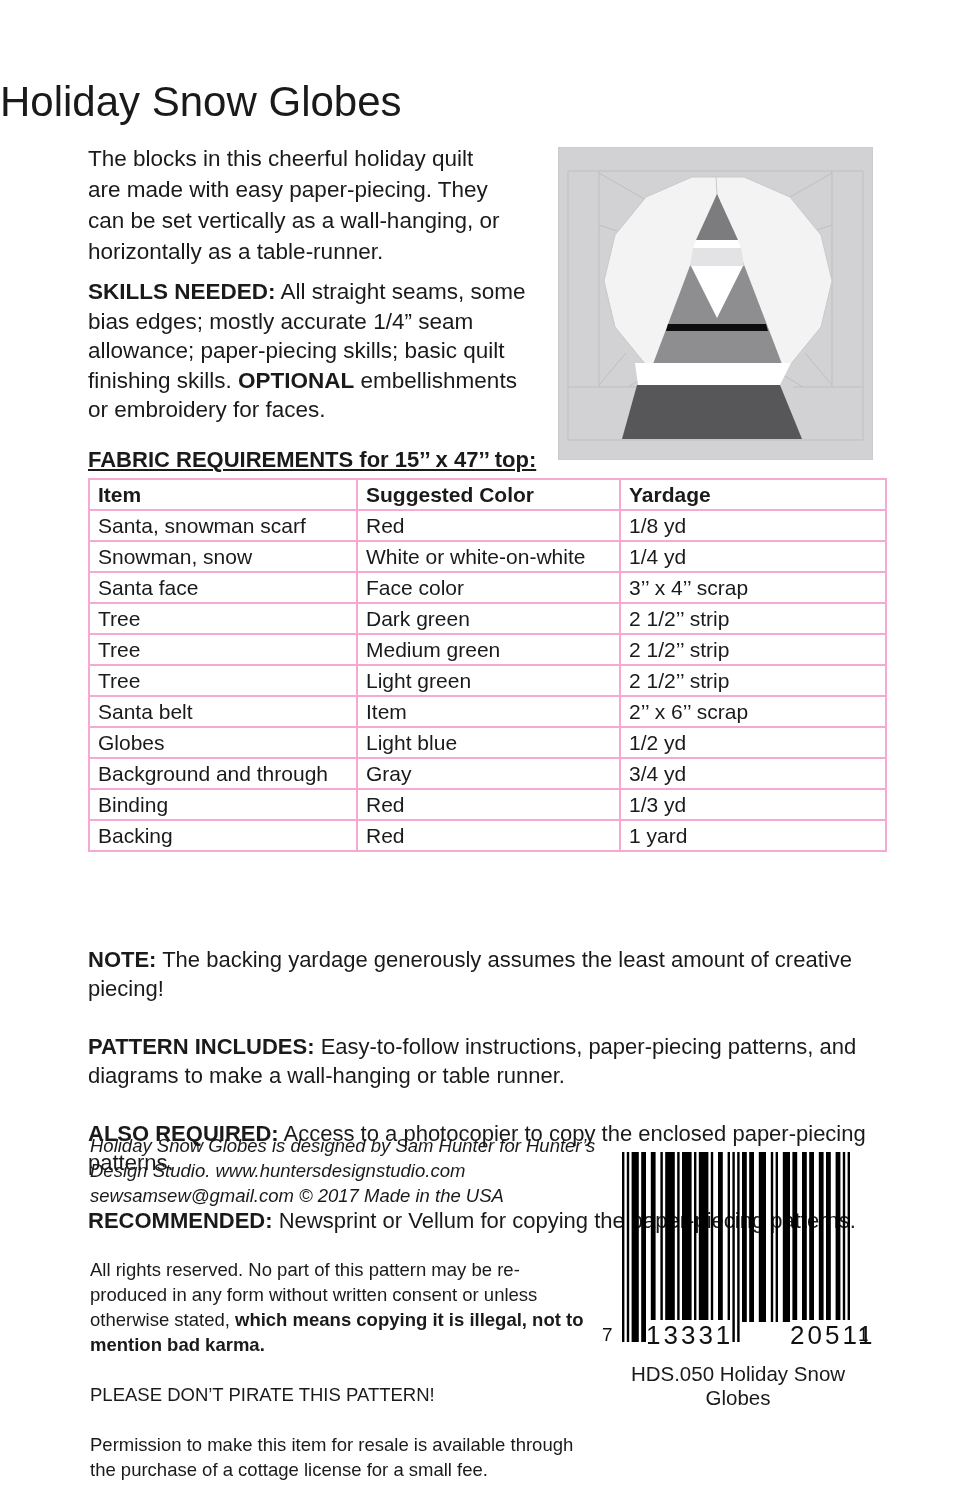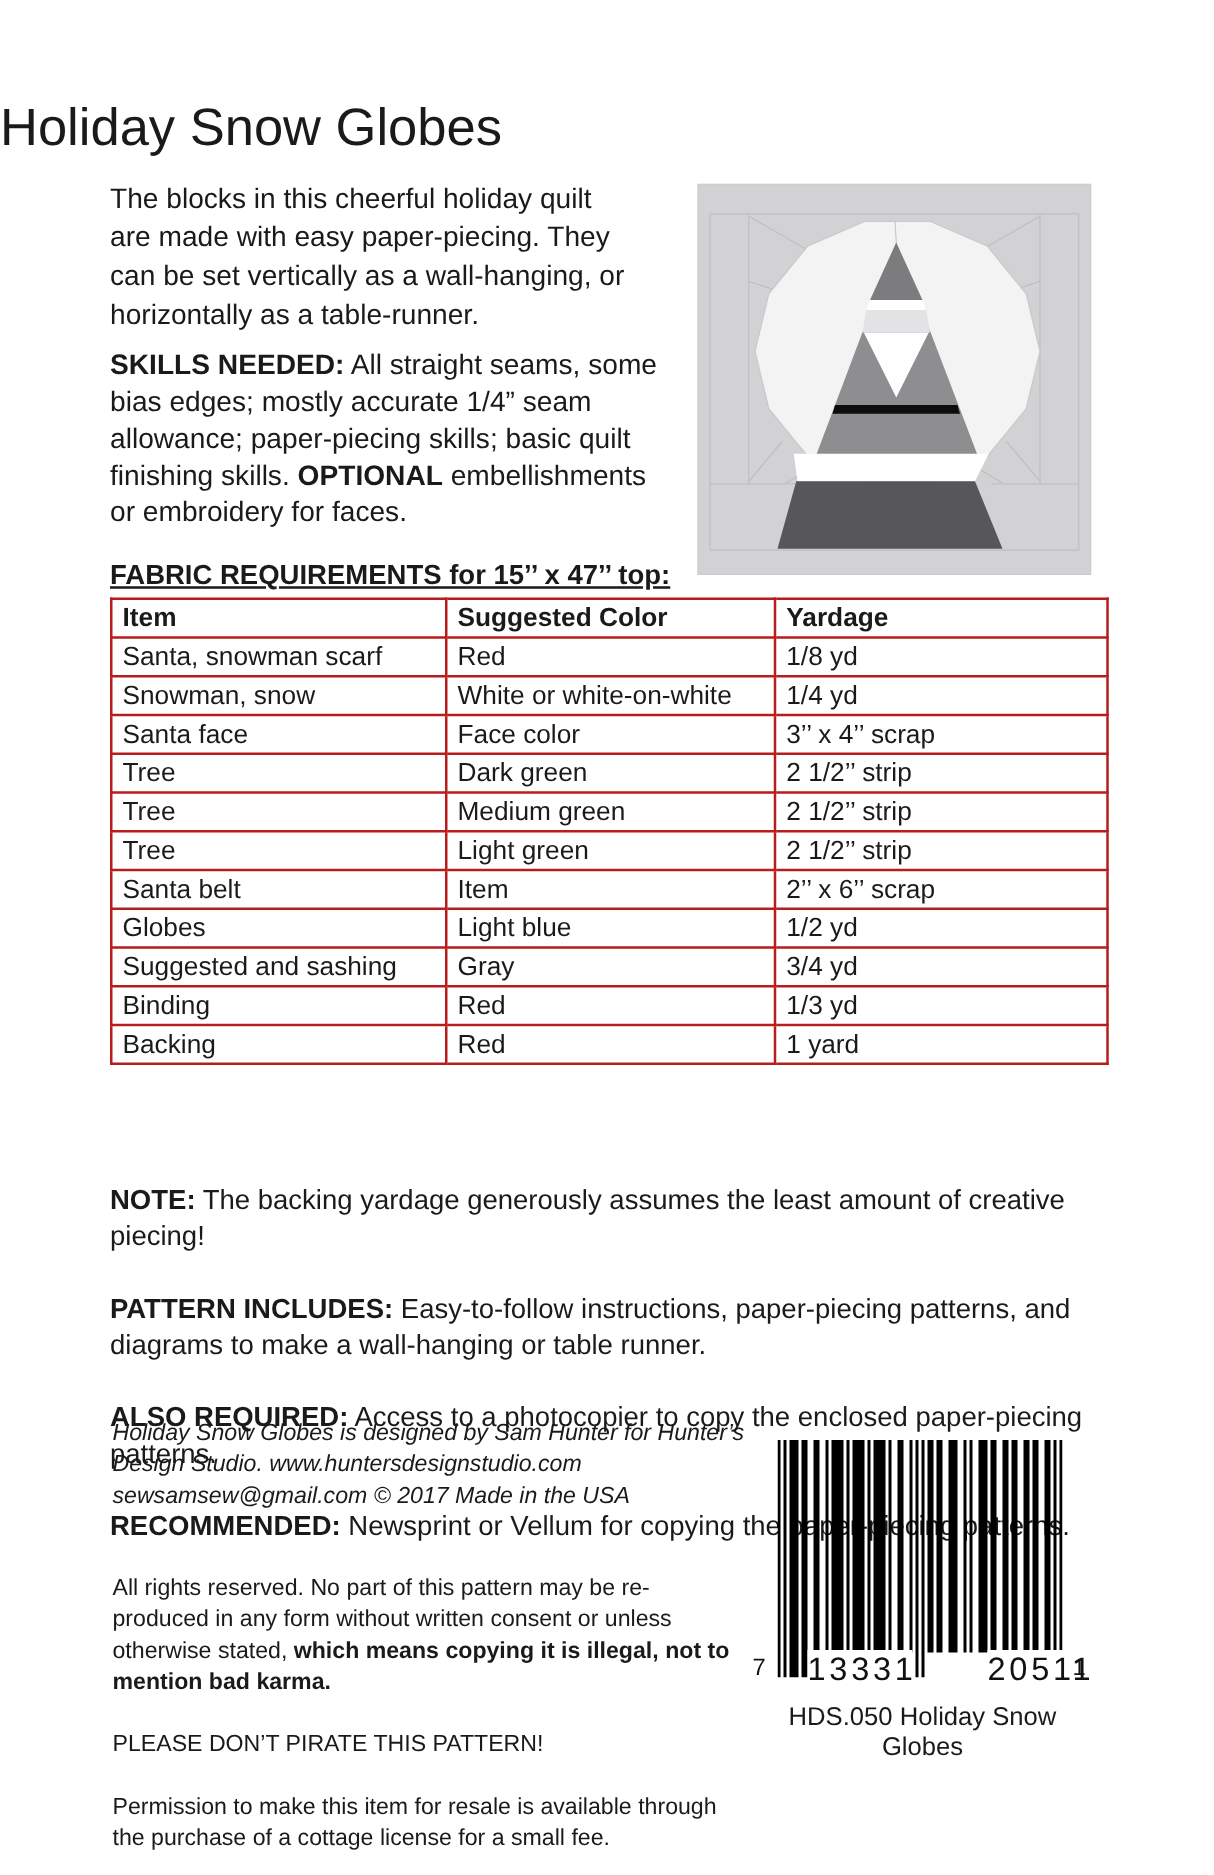--- a/index.html
+++ b/index.html
@@ -10,21 +10,21 @@
               font-size:42px;letter-spacing:0;}
   .intro{position:absolute;left:88px;top:143px;width:490px;
          font-size:22.5px;line-height:31px;white-space:pre-line;}
   .skills{position:absolute;left:88px;top:277px;width:505px;
           font-size:22.5px;line-height:29.5px;white-space:pre-line;}
   .globe-wrap{position:absolute;left:558px;top:147px;width:315px;height:313px;}
   .fabric-heading{position:absolute;left:88px;top:447px;font-size:22px;
                   font-weight:bold;text-decoration:underline;}
   table.fabric{position:absolute;left:88px;top:478px;width:797px;
                border-collapse:collapse;font-size:21px;table-layout:fixed;}
-  table.fabric th,table.fabric td{border:2px solid #b91c1c;padding:2px 8px;
+  table.fabric th,table.fabric td{border:2px solid #f9a8d4;padding:2px 8px;
                line-height:25px;text-align:left;overflow:hidden;white-space:nowrap;}
   table.fabric th{font-weight:bold;}
   .notes{position:absolute;left:88px;top:916px;width:845px;
          font-size:22px;line-height:29px;white-space:pre-line;}
   .credits{position:absolute;left:90px;top:1133px;width:560px;
            font-size:18.5px;line-height:25px;white-space:pre-line;font-style:italic;}
   .rights{position:absolute;left:90px;top:1232px;width:560px;
           font-size:18.5px;line-height:25px;white-space:pre-line;}
   .barcode-block{position:absolute;left:600px;top:1150px;width:280px;}
   .barcode-bars{position:relative;margin-left:22px;margin-top:2px;width:228px;height:198px;}
@@ -140,21 +140,21 @@
           <td>Santa belt</td>
           <td>Item</td>
           <td>2’’ x 6’’ scrap</td>
         </tr>
         <tr>
           <td>Globes</td>
           <td>Light blue</td>
           <td>1/2 yd</td>
         </tr>
         <tr>
-          <td>Suggested and sashing</td>
+          <td>Background and through</td>
           <td>Gray</td>
           <td>3/4 yd</td>
         </tr>
         <tr>
           <td>Binding</td>
           <td>Red</td>
           <td>1/3 yd</td>
         </tr>
         <tr>
           <td>Backing</td>

